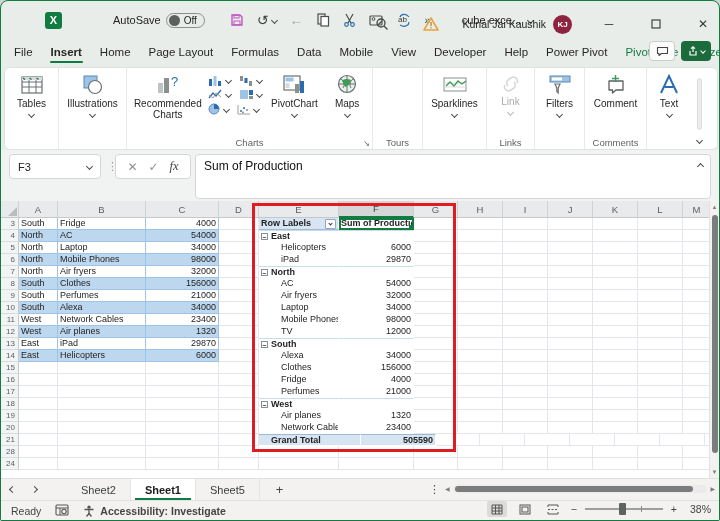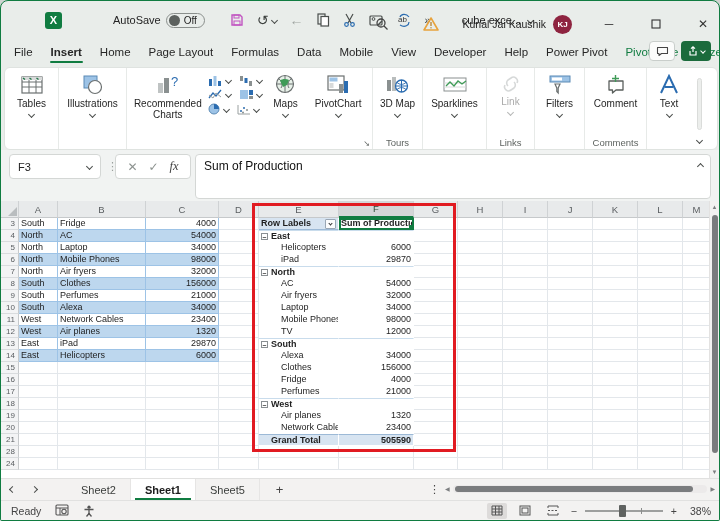--- a/index.html
+++ b/index.html
@@ -96,21 +96,21 @@
   .stab { padding:2px 14px; font-size:11px; color:#3a3d3b; height:100%; display:flex; align-items:center; position:relative; border-right:1px solid #e6e5e4; }
   .stab.active { background:#fff; font-weight:bold; color:#1c1c1c; }
   .stab.active::after { content:""; position:absolute; left:4px; right:4px; bottom:0; height:2.5px; background:#107C41; }
   .addsheet { padding:0 16px; font-size:13px; color:#444; }
   .sheetdots { position:absolute; left:428px; color:#444; font-size:11px; }
   .hscroll { position:absolute; left:444px; right:4px; top:481px; height:14px; display:flex; align-items:center; gap:3px; }
   .htrack { flex:1; height:8px; background:#eceaea; border-radius:4px; position:relative; }
   .hthumb { position:absolute; left:2px; right:14px; top:1px; height:6px; border-radius:3px; background:#7A7C7E; }
 
   
-  .statusbar { position:absolute; left:0; top:499px; width:100%; height:20px; background:#F3F2F1; border-top:1px solid #e1e1e0; display:flex; align-items:center; font-size:10.5px; color:#444; }
+  .statusbar { position:absolute; left:0; top:499px; width:100%; height:20px; background:#F3F2F1; border-top:1px solid #e1e1e0; display:flex; font-size:10.5px; color:#444; }
   .sb-left { display:flex; align-items:center; gap:14px; padding-left:10px; }
   .sb-right { position:absolute; right:8px; display:flex; align-items:center; gap:8px; }
   .viewbtn { width:20px; height:16px; display:flex; align-items:center; justify-content:center; border-radius:2px; }
   .viewbtn.active { background:#dddbda; }
   .ztrack { width:78px; height:2px; background:#9d9f9e; position:relative; }
   .zthumb { position:absolute; left:34px; top:-5px; width:7px; height:12px; background:#5f6260; border-radius:1px; }
   .ztick { position:absolute; left:56px; top:-2px; width:1px; height:6px; background:#8b8d8c; }
   .bold { font-weight:bold; }
 </style>
 </head>
@@ -314,55 +314,46 @@
                 <path d="M1 1v9h12" stroke="#9aa0a0" fill="none"></path>
                 <circle cx="4" cy="7" r="1" fill="#2b6cb0"></circle>
                 <circle cx="7" cy="4" r="1" fill="#2b6cb0"></circle>
                 <circle cx="10" cy="6" r="1" fill="#8a9090"></circle>
                 <circle cx="6" cy="8.5" r="1" fill="#8a9090"></circle>
               </svg>
               <span class="chev"></span>
             </span>
         </div>
       </div>
-      <div class="bigbtn" style="width:44px">
-        <svg width="23" height="22" viewBox="0 0 23 22">
-            <circle cx="11" cy="10" r="8.5" fill="#e8f1e9" stroke="#6b7070" stroke-width="1.2"></circle>
-            <path d="M11 1.5v17M2.5 10h17" stroke="#6b7070"></path>
-            <path d="M5 5c3 2 4 6 2 9M17 5c-3 2-4 6-2 9" stroke="#6b7070" fill="none"></path>
-            <path d="M6 6.5c2-1.5 6-2 9-.5l-2 5-4 2z" fill="#3f9b57"></path>
-          </svg>
-        <span class="lbl">Maps</span>
-        <span class="chev"></span>
-      </div>
       <div class="bigbtn" style="width:62px">
         <svg width="25" height="22" viewBox="0 0 25 22">
             <rect x="2" y="2" width="16" height="14" fill="#fff" stroke="#6b7070" stroke-width="1.2"></rect>
             <rect x="3.5" y="3.5" width="8" height="4" fill="#9DC3E6"></rect>
             <rect x="3.5" y="9" width="4" height="5" fill="#d8dada"></rect>
             <rect x="13" y="10" width="4" height="9" fill="#8a9090"></rect>
             <rect x="18" y="7" width="4" height="12" fill="#2b6cb0"></rect>
           </svg>
         <span class="lbl">PivotChart</span>
         <span class="chev"></span>
       </div>
+      <div class="bigbtn" style="width:44px">
+        <svg width="23" height="22" viewBox="0 0 23 22">
+            <circle cx="11" cy="10" r="8.5" fill="#e8f1e9" stroke="#6b7070" stroke-width="1.2"></circle>
+            <path d="M11 1.5v17M2.5 10h17" stroke="#6b7070"></path>
+            <path d="M5 5c3 2 4 6 2 9M17 5c-3 2-4 6-2 9" stroke="#6b7070" fill="none"></path>
+            <path d="M6 6.5c2-1.5 6-2 9-.5l-2 5-4 2z" fill="#3f9b57"></path>
+          </svg>
+        <span class="lbl">Maps</span>
+        <span class="chev"></span>
+      </div>
+      <span class="glabel">Charts</span>
       <span class="launcher">↘</span>
     </div>
 
     <div class="rgroup" style="width:50px">
-      <div class="bigbtn">
-        <svg width="25" height="22" viewBox="0 0 25 22">
-            <rect x="2" y="6" width="4" height="11" fill="#8a9090"></rect>
-            <rect x="7" y="3" width="4" height="14" fill="#b9bdbd"></rect>
-            <circle cx="16.5" cy="12" r="6" fill="#fff" stroke="#2b6cb0" stroke-width="1.3"></circle>
-            <path d="M16.5 6v12M10.5 12h12M12 8.5c3 2.5 6 2.5 9 0M12 15.5c3-2.5 6-2.5 9 0" stroke="#2b6cb0" fill="none"></path>
-          </svg>
-        <span class="lbl">3D Map</span>
-        <span class="chev"></span>
-      </div>
       <span class="glabel">Tours</span>
     </div>
 
     <div class="rgroup" style="width:64px">
       <div class="bigbtn">
         <svg width="26" height="22" viewBox="0 0 26 22">
             <rect x="2" y="4" width="22" height="13" fill="#fff" stroke="#8a9090"></rect>
             <path d="M2 9h22M2 13h22" stroke="#d8dada"></path>
             <path d="M4 12l4-4 4 4 4-5 4 3 4-3" stroke="#3f9b57" stroke-width="1.3" fill="none"></path>
           </svg>
@@ -752,21 +743,21 @@
         <div class="g-cell" style="width: 45px;"></div>
         <div class="g-cell" style="width: 45px;"></div>
         <div class="g-cell" style="width: 28px;"></div>
       </div>
       <div class="g-row">
         <div class="g-rh">21</div>
         <div class="g-cell" style="width: 39px;"></div>
         <div class="g-cell" style="width: 88px;"></div>
         <div class="g-cell" style="width: 73px;"></div>
         <div class="g-cell" style="width: 40px;"></div>
-        <div class="g-cell pv pv-gt" style="width: 80px; padding-left: 12px;">Grand Total</div>
+        <div class="g-cell pv pv-gt" style="width: 102px; padding-left: 12px;">Grand Total</div>
         <div class="g-cell pv num pv-gt" style="width: 75px;">505590</div>
         <div class="g-cell" style="width: 44px;"></div>
         <div class="g-cell" style="width: 45px;"></div>
         <div class="g-cell" style="width: 45px;"></div>
         <div class="g-cell" style="width: 45px;"></div>
         <div class="g-cell" style="width: 45px;"></div>
         <div class="g-cell" style="width: 45px;"></div>
         <div class="g-cell" style="width: 28px;"></div>
       </div>
       <div class="g-row">
@@ -839,20 +830,21 @@
             <rect x="1" y="1" width="12" height="10" rx="1" fill="none" stroke="#555" stroke-width="1.1"></rect>
             <path d="M1 4h12M5 4v7" stroke="#555" stroke-width="1"></path>
             <circle cx="9" cy="7.5" r="2.2" fill="none" stroke="#555" stroke-width="1.1"></circle>
           </svg>
       </span>
       <span style="display:flex;align-items:center;gap:5px">
         <svg width="12" height="12" viewBox="0 0 12 12">
             <circle cx="6" cy="2.2" r="1.6" fill="#555"></circle>
             <path d="M1.5 4.5h9M6 4.5v4M6 8.5L3.5 11.5M6 8.5l2.5 3" stroke="#555" stroke-width="1.3" fill="none"></path>
           </svg>
+        <span class="bold">Accessibility: Investigate</span>
       </span>
     </div>
     <div class="sb-right">
       <span class="viewbtn active">
         <svg width="12" height="11" viewBox="0 0 12 11">
             <path d="M1 1h10v9H1zM1 4h10M1 7h10M4.5 1v9M8 1v9" stroke="#555" fill="none"></path>
           </svg>
       </span>
       <span class="viewbtn">
         <svg width="12" height="11" viewBox="0 0 12 11">

